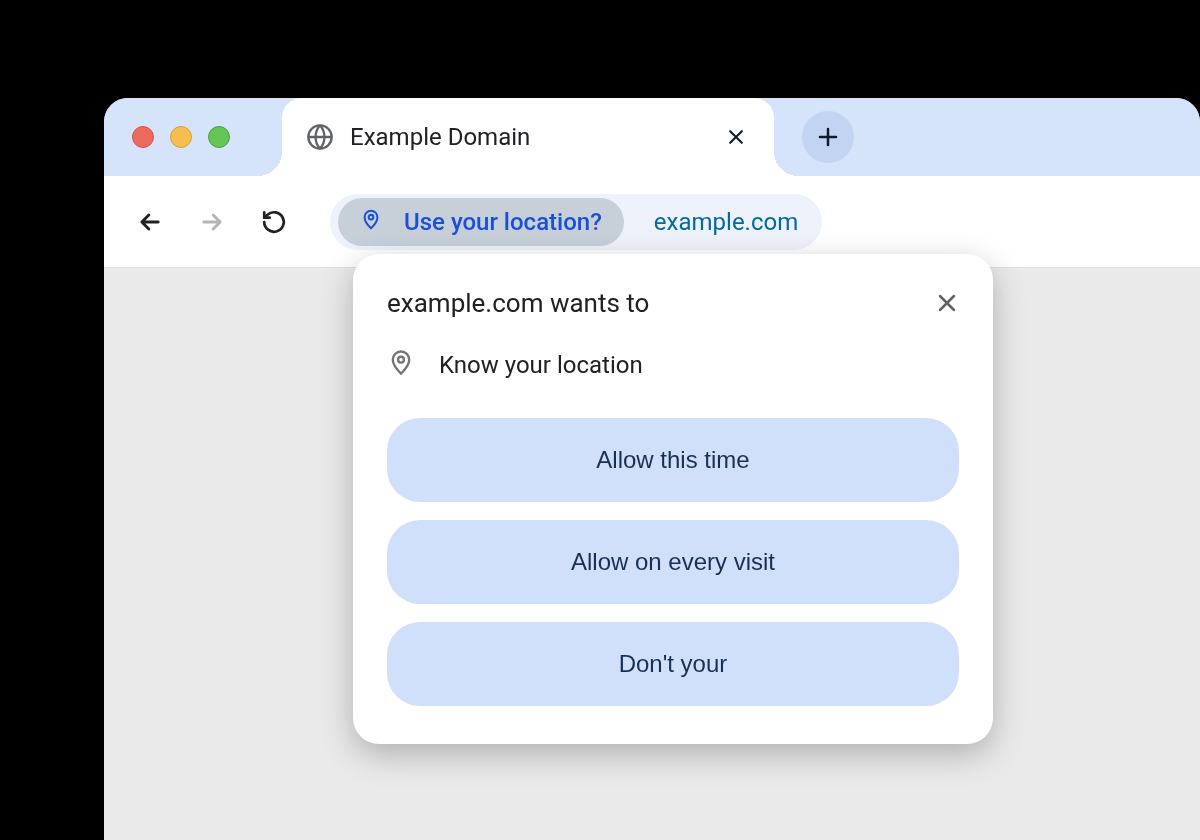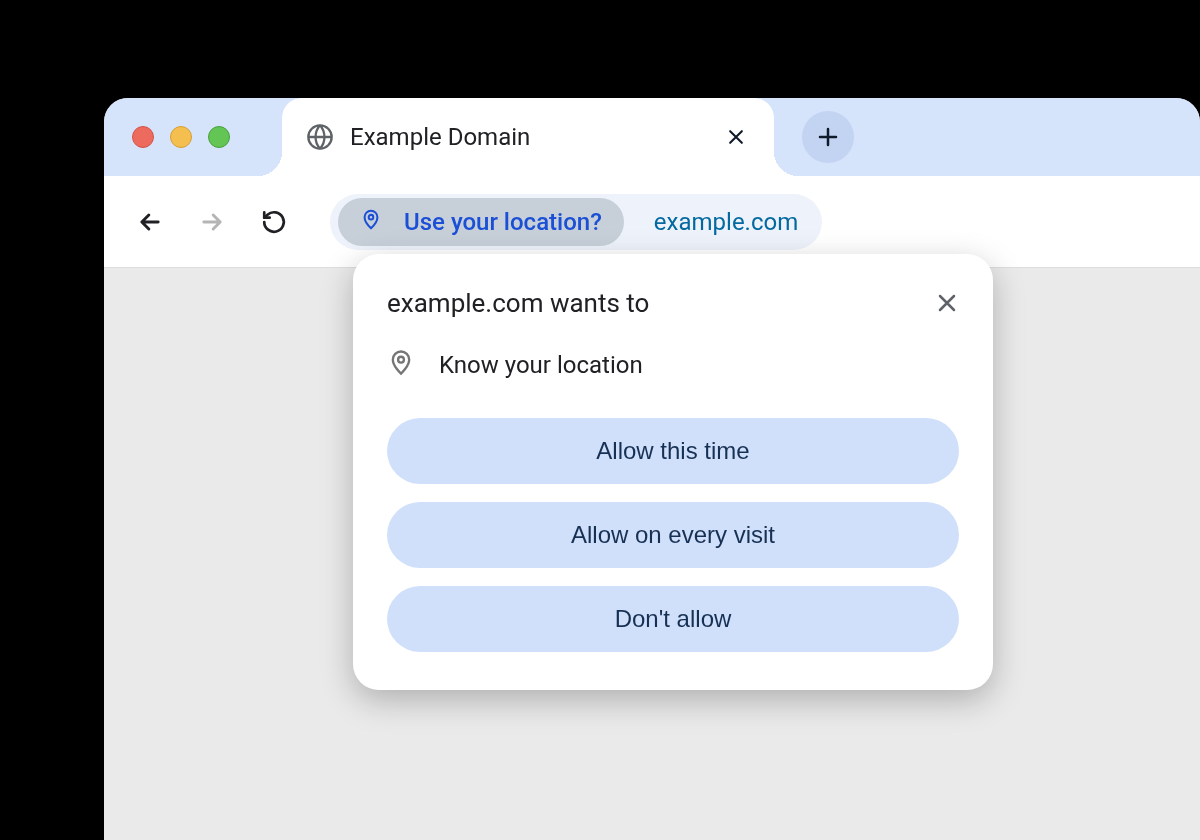--- a/index.html
+++ b/index.html
@@ -176,21 +176,21 @@
     display:flex;
     align-items:center;
     gap:24px;
     margin-top:30px;
     margin-bottom: 36px;
   }
   .perm-row svg{width:28px;height:28px;color:#757575;}
   .perm-row span{font-size:24px;color:#202124;}
   .btn{
     width:100%;
-    height:66px;
+    height:84px;
     background:#d0e0fb;
     border:none;
     border-radius:33px;
     font-size:24px;
     font-weight:500;
     color:#173154;
     margin-top:18px;
     cursor:pointer;
     text-align:center;
   }
@@ -277,16 +277,16 @@
       <span>
         <svg viewBox="0 0 24 24" fill="none" stroke="currentColor" stroke-width="2">
             <path d="M12 22s7-6.5 7-12a7 7 0 0 0-14 0c0 5.5 7 12 7 12z"></path>
             <circle cx="12" cy="10" r="2.5"></circle>
           </svg>
       </span>
       <span>Know your location</span>
     </div>
     <button class="btn">Allow this time</button>
     <button class="btn">Allow on every visit</button>
-    <button class="btn">Don't allow</button>
+    <button class="btn">Don't your</button>
   </div>
 
 </div>
 
 </body></html>

